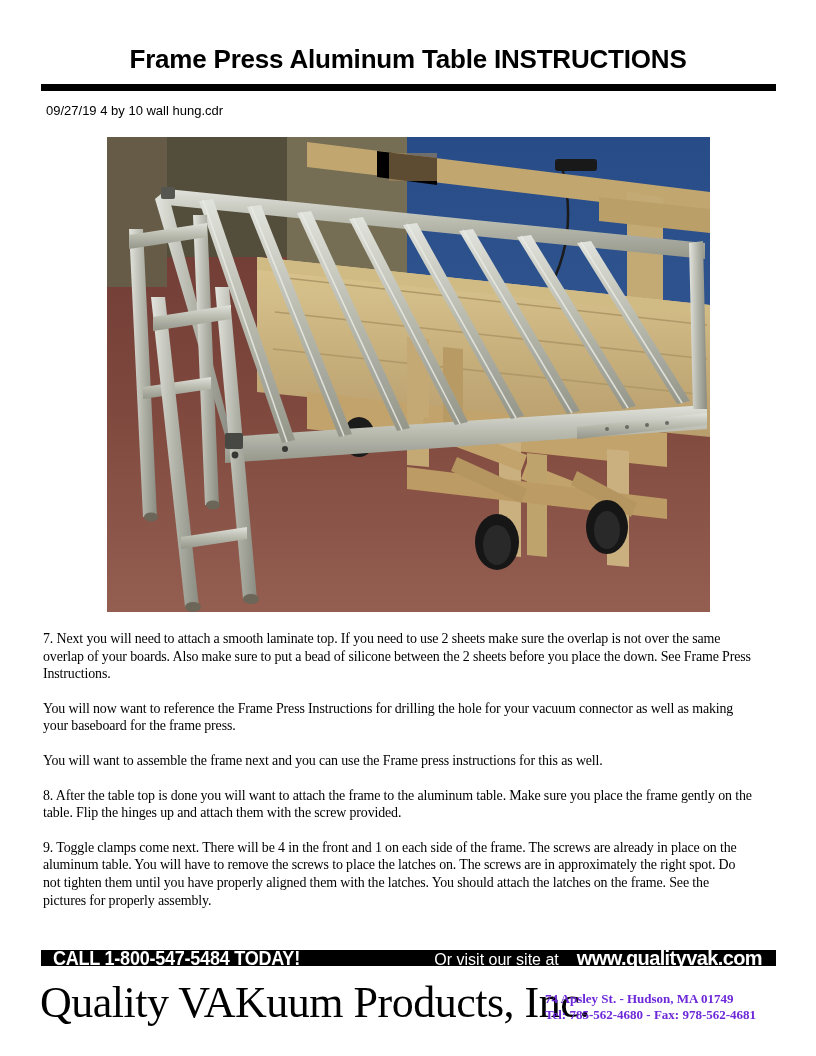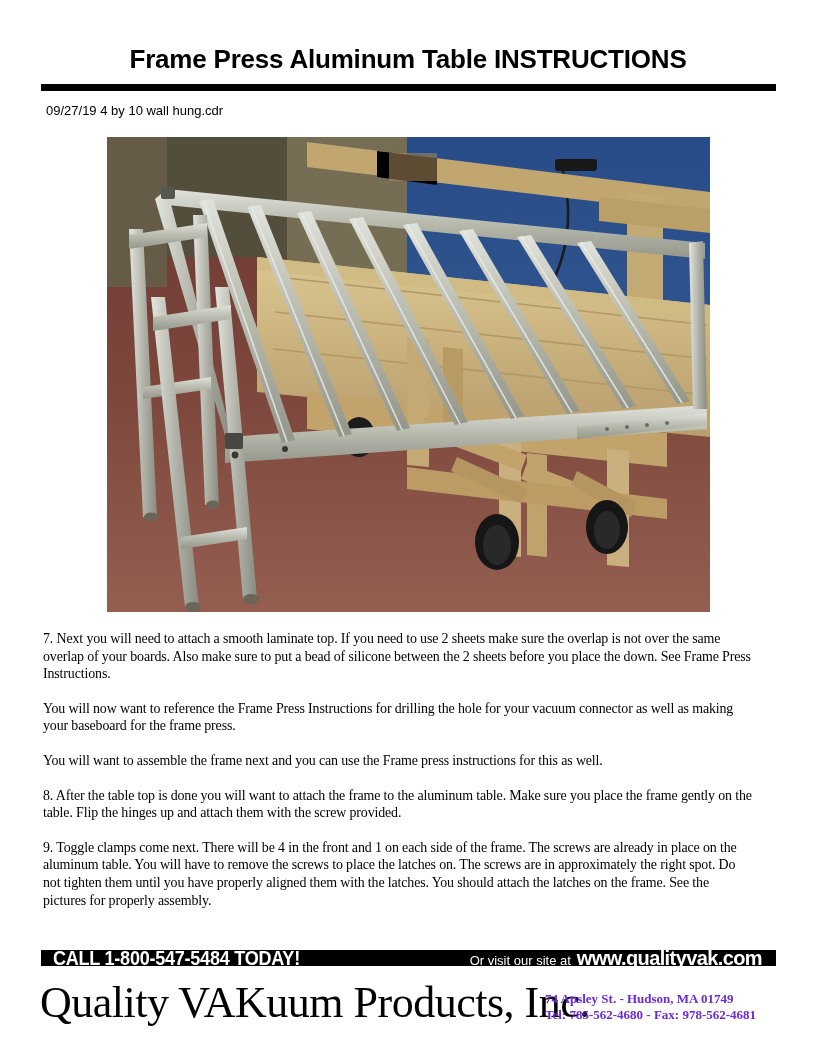--- a/index.html
+++ b/index.html
@@ -109,23 +109,23 @@
     right: 14px;
     top: 50%;
     transform: translateY(-50%);
     display: flex;
     align-items: baseline;
     white-space: nowrap;
   }
   .visit-small {
     color: #ffffff;
     font-family: "Liberation Sans", sans-serif;
-    font-size: 13px;
+    font-size: 16px;
     font-weight: normal;
-    margin-right: 6px;
+    margin-right: 18px;
   }
   .visit-url {
     color: #ffffff;
     font-family: "Liberation Sans", sans-serif;
     font-weight: bold;
     font-size: 20px;
     letter-spacing: -0.6px;
   }
 
   

